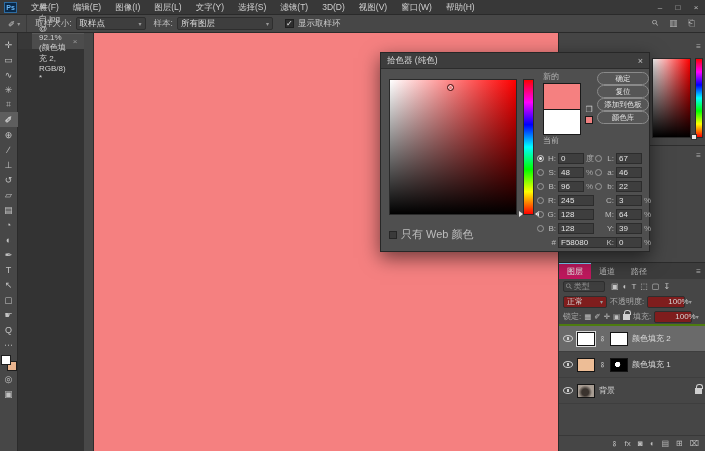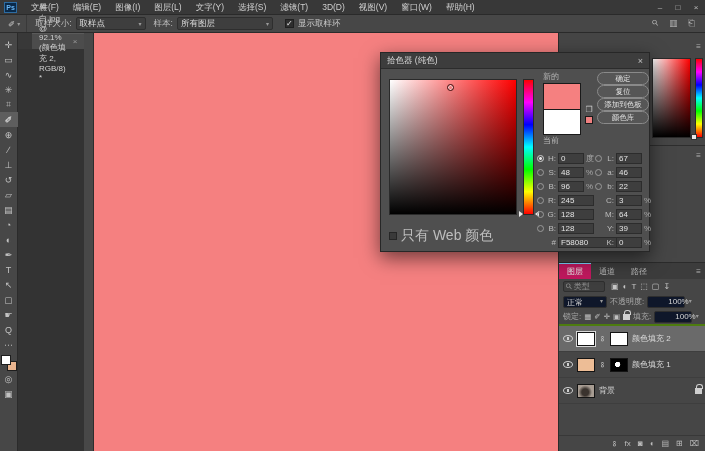--- a/index.html
+++ b/index.html
@@ -63,21 +63,21 @@
   
   .layers-panel { position:absolute; left:0; top:229px; width:147px; height:189px; background:#464646; border-top:1px solid #2b2b2b; display:flex; flex-direction:column; font-size:8px; }
   .lp-tabs { height:16px; background:#3c3c3c; display:flex; align-items:flex-end; }
   .lp-tab { padding:0 8px; line-height:15px; color:#b8b8b8; }
   .lp-tab.active { background:#be185d; color:#e2e2e2; border-top:1px solid #7dd3fc; }
   .lp-tabmenu { margin-left:auto; padding-right:5px; color:#b0b0b0; line-height:15px; }
   .lp-row { height:15px; display:flex; align-items:center; padding:0 4px; gap:3px; color:#b5b5b5; }
   .lp-search { background:#3e3e3e; border:1px solid #2e2e2e; border-radius:2px; height:11px; flex:1; max-width:42px; display:flex; align-items:center; gap:2px; padding:0 2px; color:#8f8f8f; }
   .srch { display:inline-block; transform:rotate(-45deg); font-size:8px; }
   .filt-icons { display:flex; gap:4px; margin-left:3px; font-size:8px; color:#c5c5c5; }
-  .lp-dd { background:#0f172a; border:1px solid #2e2e2e; border-radius:2px; height:12px; display:flex; justify-content:space-between; padding:0 3px; color:#d5d5d5; }
+  .lp-dd { background:#7f1d1d; border:1px solid #2e2e2e; border-radius:2px; height:12px; display:flex; align-items:center; justify-content:space-between; padding:0 3px; color:#d5d5d5; }
   .blend-dd { width:44px; }
   .pct-dd { width:38px;padding-left:20px; }
   .lp-lbl { color:#a8a8a8; }
   .lock-icons { display:flex; gap:3px; font-size:7.5px; color:#c0c0c0; align-items:center; }
   .layer-list { flex:1; border-top:2px solid #4d7c0f; }
   .layer-row { height:26px; display:flex; align-items:center; gap:4px; padding:0 4px; border-bottom:1px solid #3e3e3e; }
   .layer-row.selected { background:#6a6a6a; }
   .eye { width:10px; height:7px; border:1px solid #cfcfcf; border-radius:50%; background:radial-gradient(circle, #cfcfcf 28%, transparent 30%); flex:none; }
   .thumb { width:18px; height:14px; border:1px solid #141414; flex:none; }
   .thumb.sel-brackets { outline:1px solid #d8d8d8; }
@@ -93,21 +93,21 @@
   .dlg-title { height:16px; background:#3d3d3d; border-bottom:1px solid #2c2c2c; display:flex; align-items:center; padding:0 6px; font-size:8.5px; color:#d8d8d8; }
   .dlg-close { margin-left:auto; color:#c0c0c0; font-size:9px; }
   .dlg-body { position:relative; height:183px; }
   .sv-field { position:absolute; left:8px; top:10px; width:128px; height:136px; border:1px solid #2a2a2a;
     background: linear-gradient(to bottom, rgba(0,0,0,0) 0%, #000 100%), linear-gradient(to right, #fff 0%, #f00 100%); }
   .sv-marker { position:absolute; left:45%; top:3%; width:7px; height:7px; border:1px solid #3a0d0d; border-radius:50%; box-shadow:0 0 0 1px rgba(255,255,255,.6) inset; }
   .hue-strip { position:absolute; left:142px; top:10px; width:11px; height:136px; border:1px solid #2a2a2a;
     background: linear-gradient(to bottom, #f00, #f0f, #00f, #0ff, #0f0, #ff0, #f00); }
   .hue-marker-l { position:absolute; left:138px; top:142px; width:0; height:0; border-top:3px solid transparent; border-bottom:3px solid transparent; border-left:4px solid #e8e8e8; }
   .hue-marker-r { position:absolute; left:154px; top:142px; width:0; height:0; border-top:3px solid transparent; border-bottom:3px solid transparent; border-right:4px solid #e8e8e8; }
-  .web-check { position:absolute; left:8px; top:158px; display:flex; align-items:center; gap:4px; color:#bdbdbd; font-size:14px; }
+  .web-check { position:absolute; left:8px; top:158px; display:flex; align-items:center; gap:4px; color:#bdbdbd; font-size:11px; }
   .web-box { width:8px; height:8px; background:#3a3a3a; border:1px solid #262626; }
   .swatch-block { position:absolute; left:162px; top:2px; width:40px; font-size:8px; color:#b8b8b8; }
   .swatch-new { width:38px; height:26px; background:#f58080; border:1px solid #1a1a1a; border-bottom:none; margin-top:1px; }
   .swatch-cur { width:38px; height:26px; background:#ffffff; border:1px solid #1a1a1a; }
   .cube-wrap { position:absolute; left:204px; top:36px; display:flex; flex-direction:column; align-items:center; gap:2px; }
   .cube-glyph { font-size:8px; color:#cccccc; }
   .cube-swatch { width:8px; height:8px; background:#f08080; border:1px solid #1a1a1a; }
   .dlg-buttons { position:absolute; left:216px; top:3px; width:52px; display:flex; flex-direction:column; }
   .dlg-btn { height:13px; border:1px solid #8a8a8a; border-radius:7px; background:#565656; color:#e0e0e0; font-size:7.5px; display:flex; align-items:center; justify-content:center; font-family:"Liberation Sans",sans-serif; }
   .fields-left { position:absolute; left:156px; top:84px; display:flex; flex-direction:column; gap:3px; }

